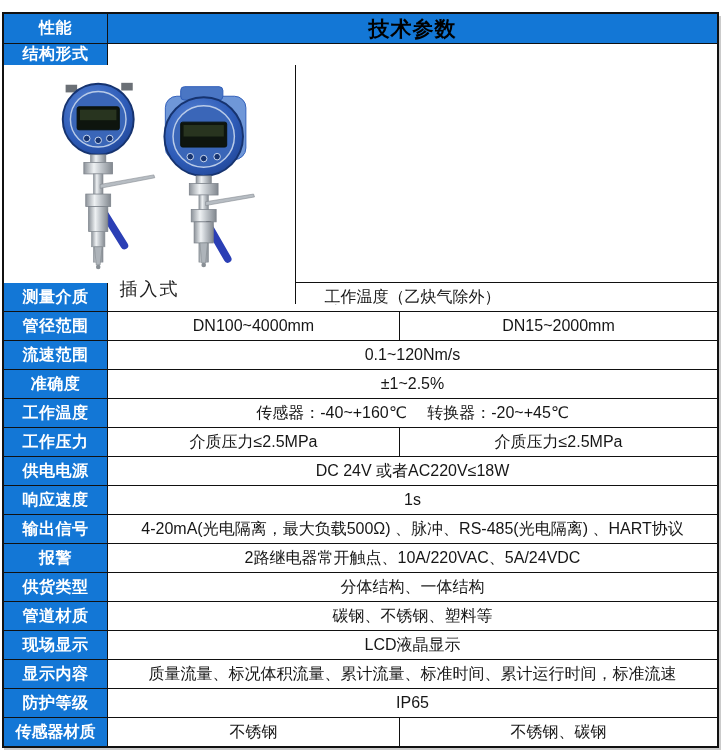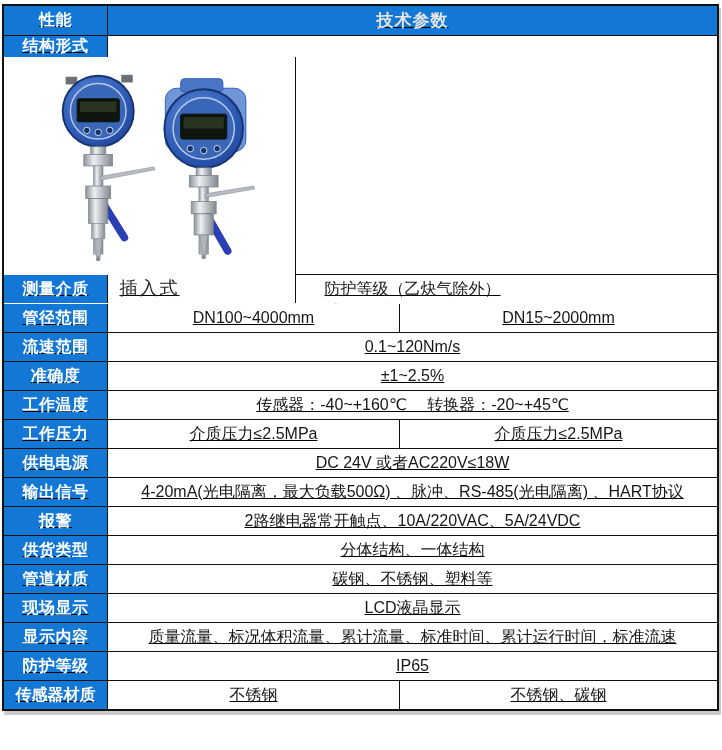--- a/index.html
+++ b/index.html
@@ -3,26 +3,25 @@
 <meta charset="utf-8">
 <style>
   html, body {
     margin: 0; padding: 0;
     width: 722px; height: 750px;
     background: #ffffff;
     font-family: "Liberation Sans", "DejaVu Sans", sans-serif;
   }
   .table-wrap {
     position: absolute;
-    left: 2px; top: 4px;
+    left: 2px; top: 12px;
     width: 713px;
     border: 2px solid #111111;
     box-shadow: 2px 4px 0 rgba(160,160,160,0.55);
     background: #ffffff;
-    text-decoration: underline;
   }
   .row {
     display: flex;
     height: 29px;
     box-sizing: border-box;
     border-top: 1px solid #111111;
   }
   .row:first-child { border-top: none; }
   .row.img-row { height: 239px; flex-direction: column; }
   .cell {
@@ -43,22 +42,22 @@
     border-right: 1px solid #111111;
     letter-spacing: 0.5px;
   }
   .value {
     flex: 1;
     color: #161616;
     font-size: 16px;
   }
   .value.header-cell {
     background: #1377d6;
-    color: #e5e5e5;
-    font-size: 17px;
+    color: #000000;
+    font-size: 21px;
     font-weight: 600;
     letter-spacing: 1px;
   }
   .col-left {
     width: 292px;
     flex: none;
     border-right: 1px solid #111111;
   }
   .col-right { flex: 1; text-align: center; }
   .img-cell {
@@ -67,21 +66,21 @@
     align-items: center;
     justify-content: flex-end;
     padding: 4px 0 3px 0;
     background: #ffffff;
   }
   .img-cell svg { flex: 1 1 auto; }
   .caption {
     font-size: 18px;
     color: #1d1d1d;
     letter-spacing: 2px;
-    margin-top: 9px;
+    margin-top: 2px;
   }
   .tight { letter-spacing: 0; text-align: center; }
 </style>
 </head>
 <body>
 
 <div class="table-wrap">
 
   <div class="row">
     <div class="cell label">性能</div>
@@ -201,21 +200,21 @@
         <circle cx="295" cy="170" r="2.6" fill="#60666c"></circle>
         <circle cx="295" cy="200" r="2.6" fill="#60666c"></circle>
         <line x1="46" y1="163" x2="276" y2="163" stroke="#f4f6f8" stroke-width="2" opacity="0.7"></line>
       </svg>
       <div class="caption">管道式</div>
     </div>
   </div>
 
   <div class="row">
     <div class="cell label">测量介质</div>
-    <div class="cell value">防护等级（乙炔气除外）</div>
+    <div class="cell value">工作温度（乙炔气除外）</div>
   </div>
 
   <div class="row">
     <div class="cell label">管径范围</div>
     <div class="cell value col-left">DN100~4000mm</div>
     <div class="cell value col-right">DN15~2000mm</div>
   </div>
 
   <div class="row">
     <div class="cell label">流速范围</div>
@@ -236,20 +235,24 @@
     <div class="cell label">工作压力</div>
     <div class="cell value col-left">介质压力≤2.5MPa</div>
     <div class="cell value col-right">介质压力≤2.5MPa</div>
   </div>
 
   <div class="row">
     <div class="cell label">供电电源</div>
     <div class="cell value">DC 24V 或者AC220V≤18W</div>
   </div>
 
+  <div class="row">
+    <div class="cell label">响应速度</div>
+    <div class="cell value">1s</div>
+  </div>
 
   <div class="row">
     <div class="cell label">输出信号</div>
     <div class="cell value tight">4-20mA(光电隔离，最大负载500Ω) 、脉冲、RS-485(光电隔离) 、HART协议</div>
   </div>
 
   <div class="row">
     <div class="cell label">报警</div>
     <div class="cell value">2路继电器常开触点、10A/220VAC、5A/24VDC</div>
   </div>

